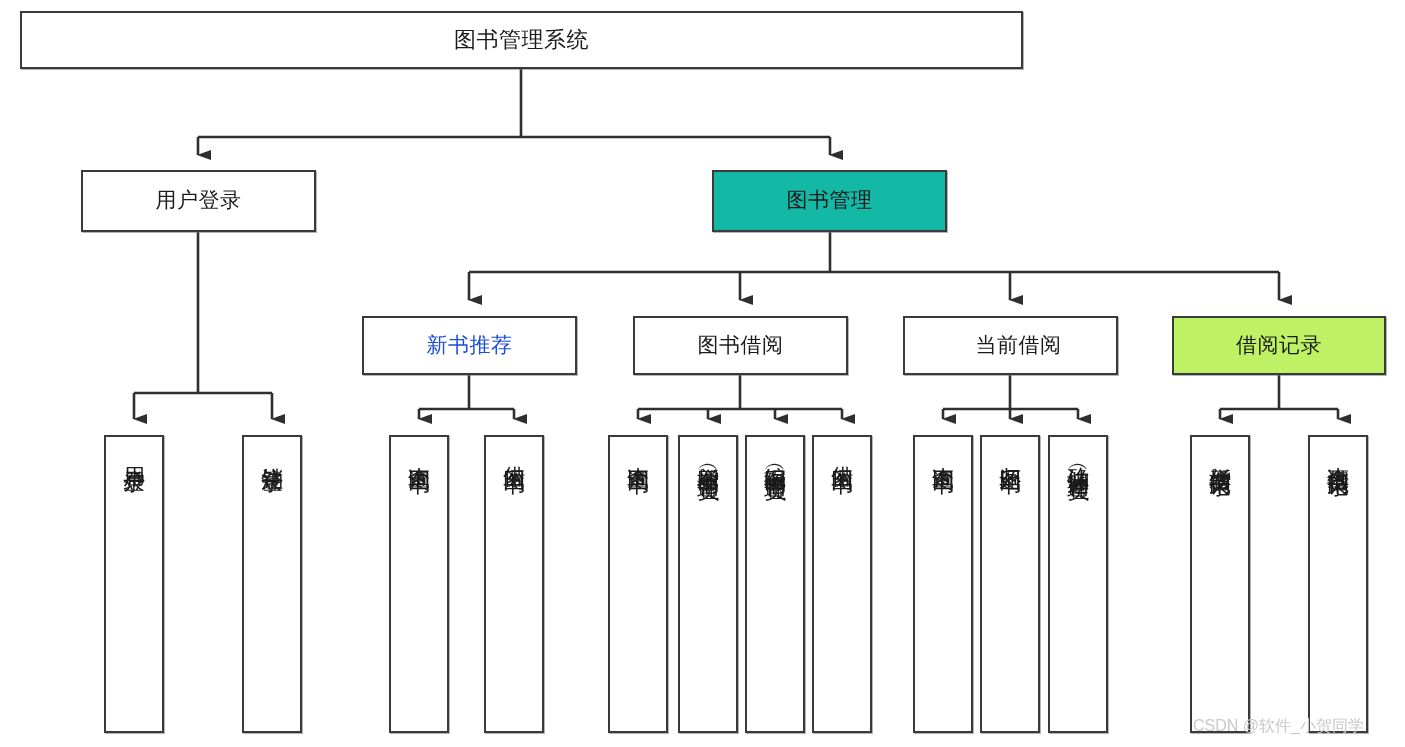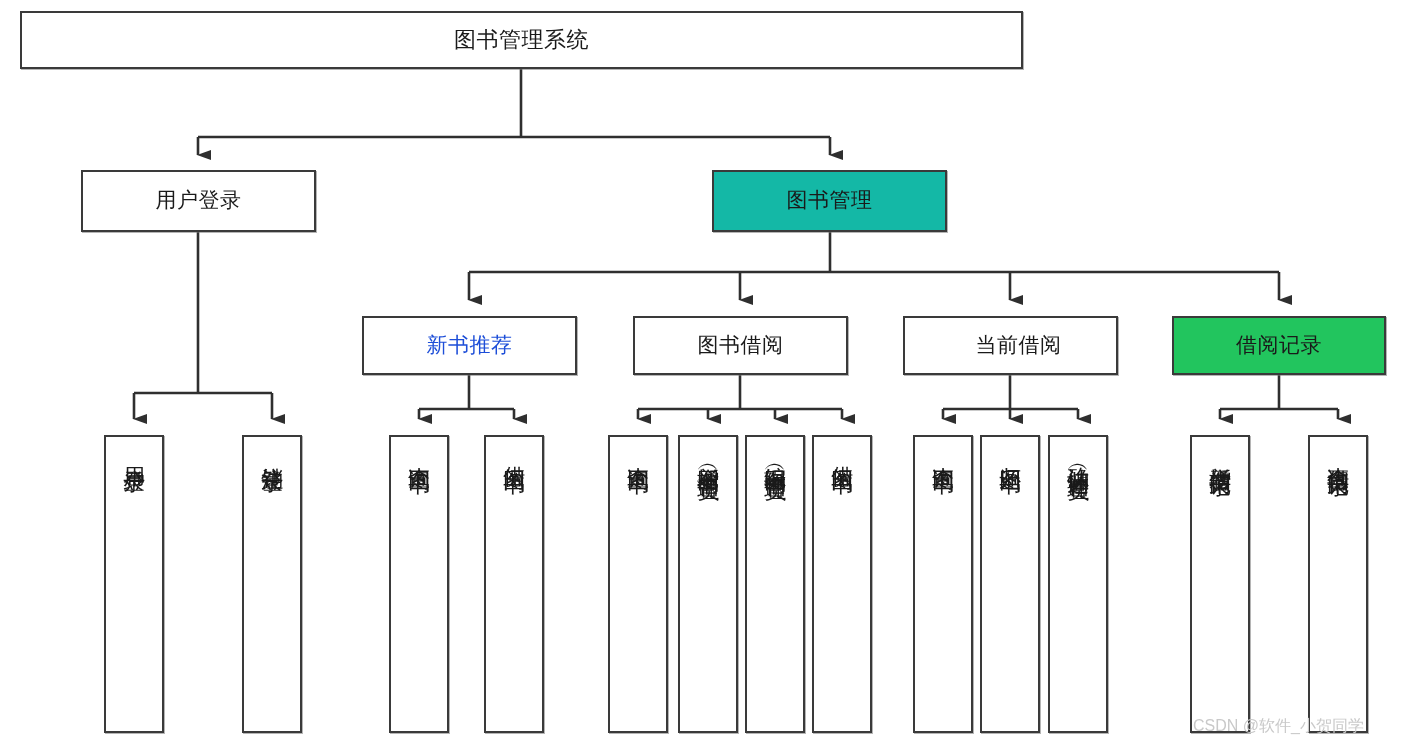--- a/index.html
+++ b/index.html
@@ -142,21 +142,21 @@
 
   <div class="node horizontal" style="left: 362px; top: 316px; width: 215px; height: 59px; border-color: rgb(58, 58, 58); background: rgb(255, 255, 255); color: #1d4ed8;">
     <span class="label">新书推荐</span>
   </div>
   <div class="node horizontal" style="left: 633px; top: 316px; width: 215px; height: 59px; border-color: rgb(58, 58, 58); background: rgb(255, 255, 255); color: rgb(26, 26, 26);">
     <span class="label">图书借阅</span>
   </div>
   <div class="node horizontal" style="left: 903px; top: 316px; width: 215px; height: 59px; border-color: rgb(58, 58, 58); background: rgb(255, 255, 255); color: rgb(26, 26, 26); padding-left: 16px;">
     <span class="label">当前借阅</span>
   </div>
-  <div class="node horizontal" style="left: 1172px; top: 316px; width: 214px; height: 59px; border-color: rgb(58, 58, 58); background: #22c55e; color: rgb(26, 26, 26);">
+  <div class="node horizontal" style="left: 1172px; top: 316px; width: 214px; height: 59px; border-color: rgb(58, 58, 58); background: #bef264; color: rgb(26, 26, 26);">
     <span class="label">借阅记录</span>
   </div>
 
   <div class="node vertical" style="left: 104px; top: 435px; width: 60px; height: 298px; border-color: rgb(58, 58, 58); background: rgb(255, 255, 255); color: rgb(26, 26, 26);">
     <span class="label">用户登录</span>
   </div>
   <div class="node vertical" style="left: 242px; top: 435px; width: 60px; height: 298px; border-color: rgb(58, 58, 58); background: rgb(255, 255, 255); color: rgb(26, 26, 26);">
     <span class="label">注销登录</span>
   </div>
   <div class="node vertical" style="left: 389px; top: 435px; width: 60px; height: 298px; border-color: rgb(58, 58, 58); background: rgb(255, 255, 255); color: rgb(26, 26, 26);">

